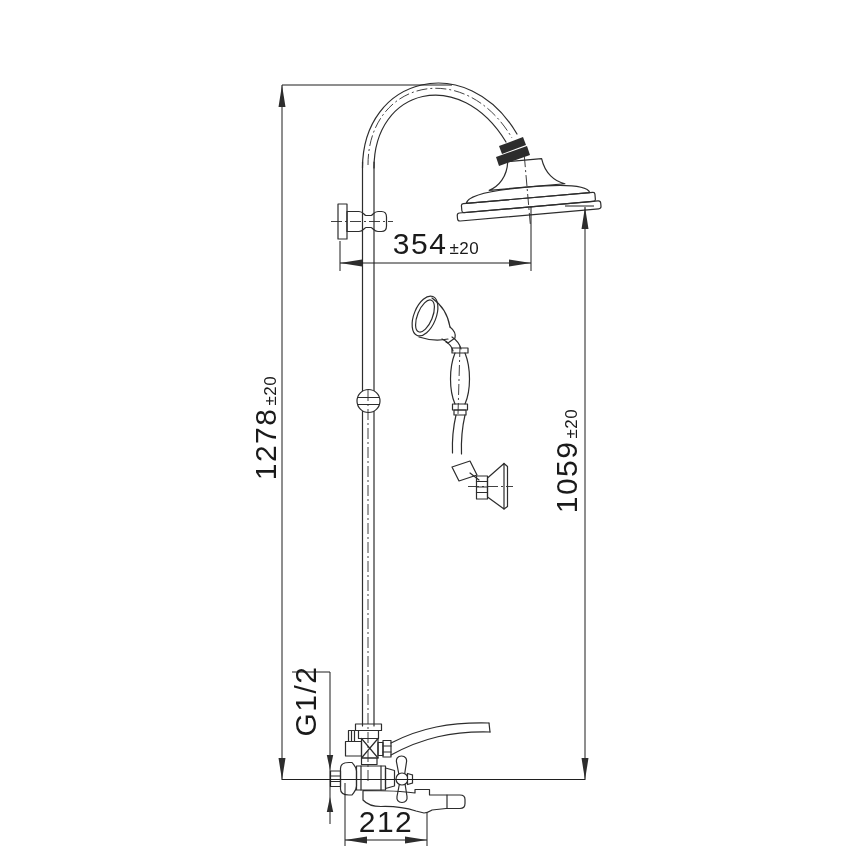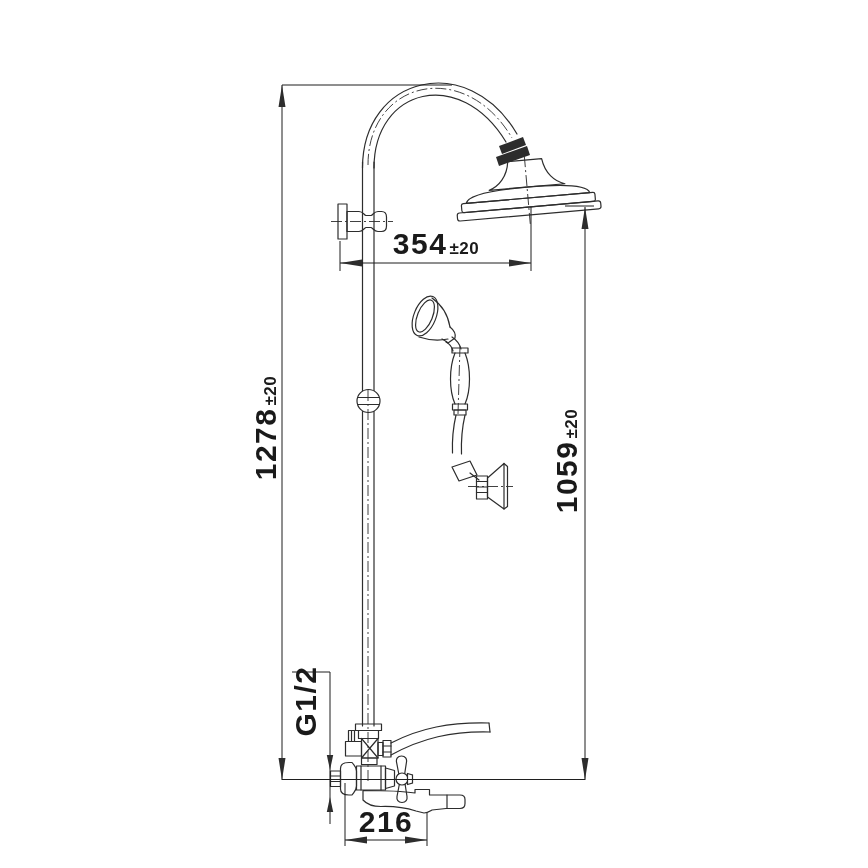--- a/index.html
+++ b/index.html
@@ -7,21 +7,20 @@
     --line-color:#2d2d2d;
     --dim-color:#1f1f1f;
     --text-color:#1a1a1a;
   }
   html,body{margin:0;padding:0;background:#e8e8e8;}
   .canvas{
     position:relative;width:868px;height:868px;margin:0 auto;
     background:var(--background-color);
     font-family:"Liberation Sans", sans-serif;
     overflow:hidden;
-    font-weight:bold;
   }
   .canvas svg{position:absolute;left:0;top:0;}
   
   .st{stroke:var(--line-color);fill:none;stroke-width:1.2;stroke-linecap:round;stroke-linejoin:round;}
   .wf{fill:#ffffff;stroke:var(--line-color);stroke-width:1.2;}
   .solid{fill:var(--line-color);stroke:none;}
   .dim{stroke:var(--dim-color);fill:none;stroke-width:1;}
   .cl{stroke:var(--line-color);fill:none;stroke-width:0.9;stroke-dasharray:11 3 2 3;}
   
   .dim-label{
@@ -221,16 +220,16 @@
   <div class="dim-label v-label" style="left:567px;top:461px;">
     <span class="val">1059</span>
     <span class="tol">±20</span>
   </div>
 
   <div class="dim-label v-label" style="left:306px;top:701px;">
     <span class="val">G1/2</span>
   </div>
 
   <div class="dim-label h-label" style="left:386px;top:837px;">
-    <span class="val">216</span>
+    <span class="val">212</span>
   </div>
 
 </div>
 
 </body></html>

